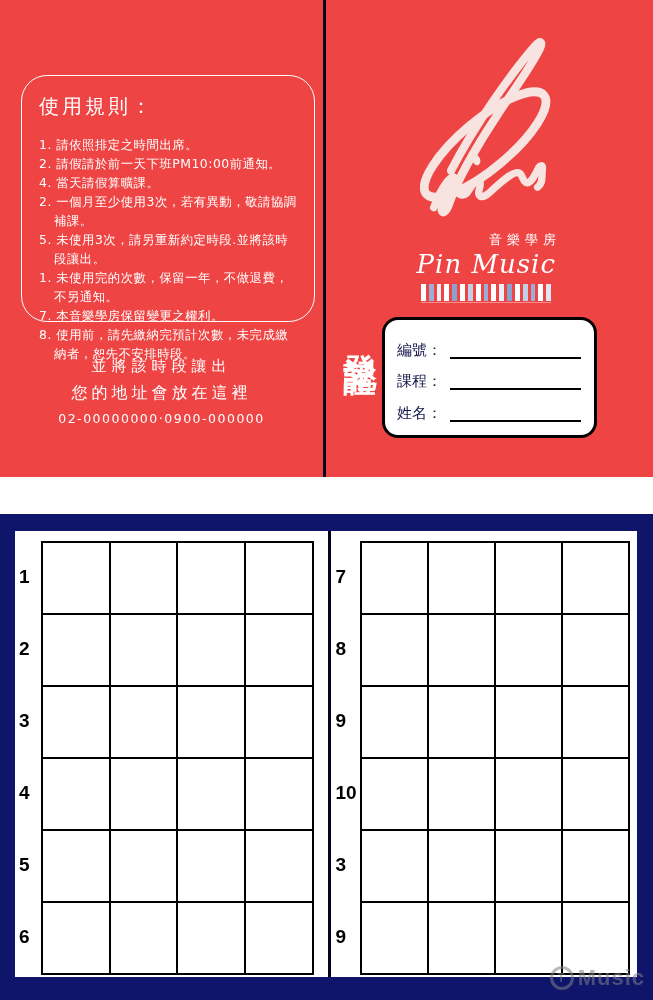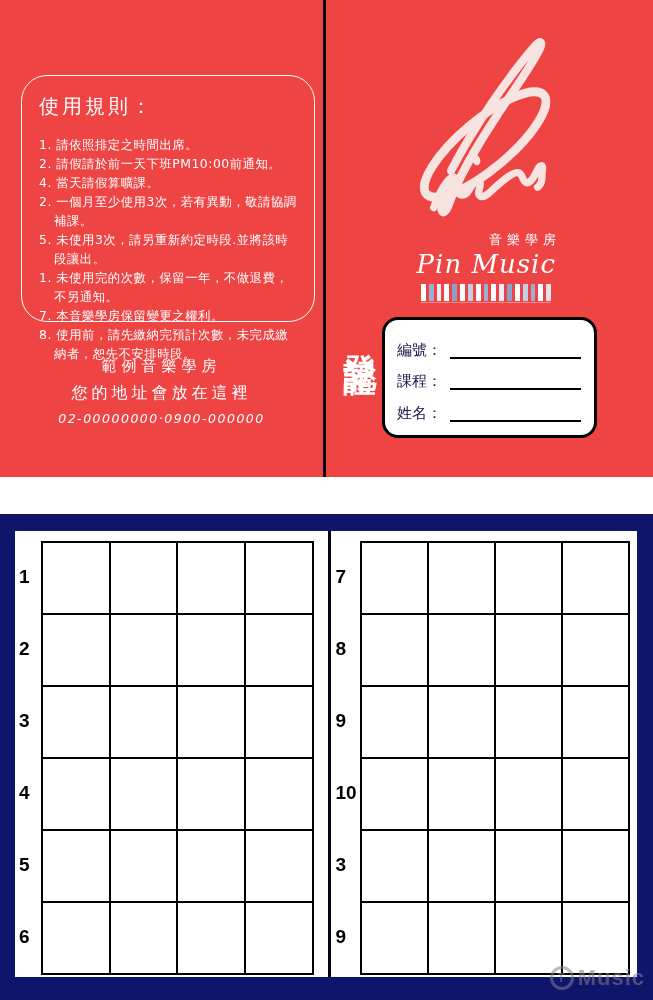--- a/index.html
+++ b/index.html
@@ -24,21 +24,21 @@
   }
   .rules-title { font-size:20px; letter-spacing:3px; margin:0 0 15px 0; }
   .rule-item {
     font-size:12.4px; line-height:19px; letter-spacing:0.5px;
     padding-left:15px; text-indent:-15px;
   }
 
   .school-info { position:absolute; left:0; top:357px; width:323px; text-align:center; color:#ffffff; }
   .school-name { font-size:15px; letter-spacing:5px; margin-bottom:7px; }
   .school-address { font-size:16px; letter-spacing:4px; margin-bottom:7px; }
-  .school-phone { font-size:12.5px; letter-spacing:1.5px;font-style:italic; }
+  .school-phone { font-size:12.5px; letter-spacing:1.5px; }
 
   .logo-svg { position:absolute; left:94px; top:24px; width:136px; height:208px; }
 
   .brand-subtitle {
     position:absolute; left:163px; top:231px; color:#ffffff;
     font-size:13px; letter-spacing:5px;
   }
   .brand-name {
     position:absolute; left:90px; top:249px; width:140px; text-align:right;
     color:#ffffff; font-family:"DejaVu Serif", serif; font-style:italic;
@@ -121,21 +121,21 @@
           <div class="rule-item">2. 請假請於前一天下班PM10:00前通知。</div>
           <div class="rule-item">4. 當天請假算曠課。</div>
           <div class="rule-item">2. 一個月至少使用3次，若有異動，敬請協調補課。</div>
           <div class="rule-item">5. 未使用3次，請另重新約定時段.並將該時段讓出。</div>
           <div class="rule-item">1. 未使用完的次數，保留一年，不做退費，不另通知。</div>
           <div class="rule-item">7. 本音樂學房保留變更之權利。</div>
           <div class="rule-item">8. 使用前，請先繳納完預計次數，未完成繳納者，恕先不安排時段。</div>
         </div>
     </div>
     <div class="school-info">
-      <div class="school-name">範例音樂學房</div>
+      <div class="school-name">並將該時段讓出</div>
       <div class="school-address">您的地址會放在這裡</div>
       <div class="school-phone">02-00000000·0900-000000</div>
     </div>
   </div>
 
   <div class="v-divider"></div>
 
   <div class="panel-right">
 
     <svg class="logo-svg" viewBox="0 0 140 212">

